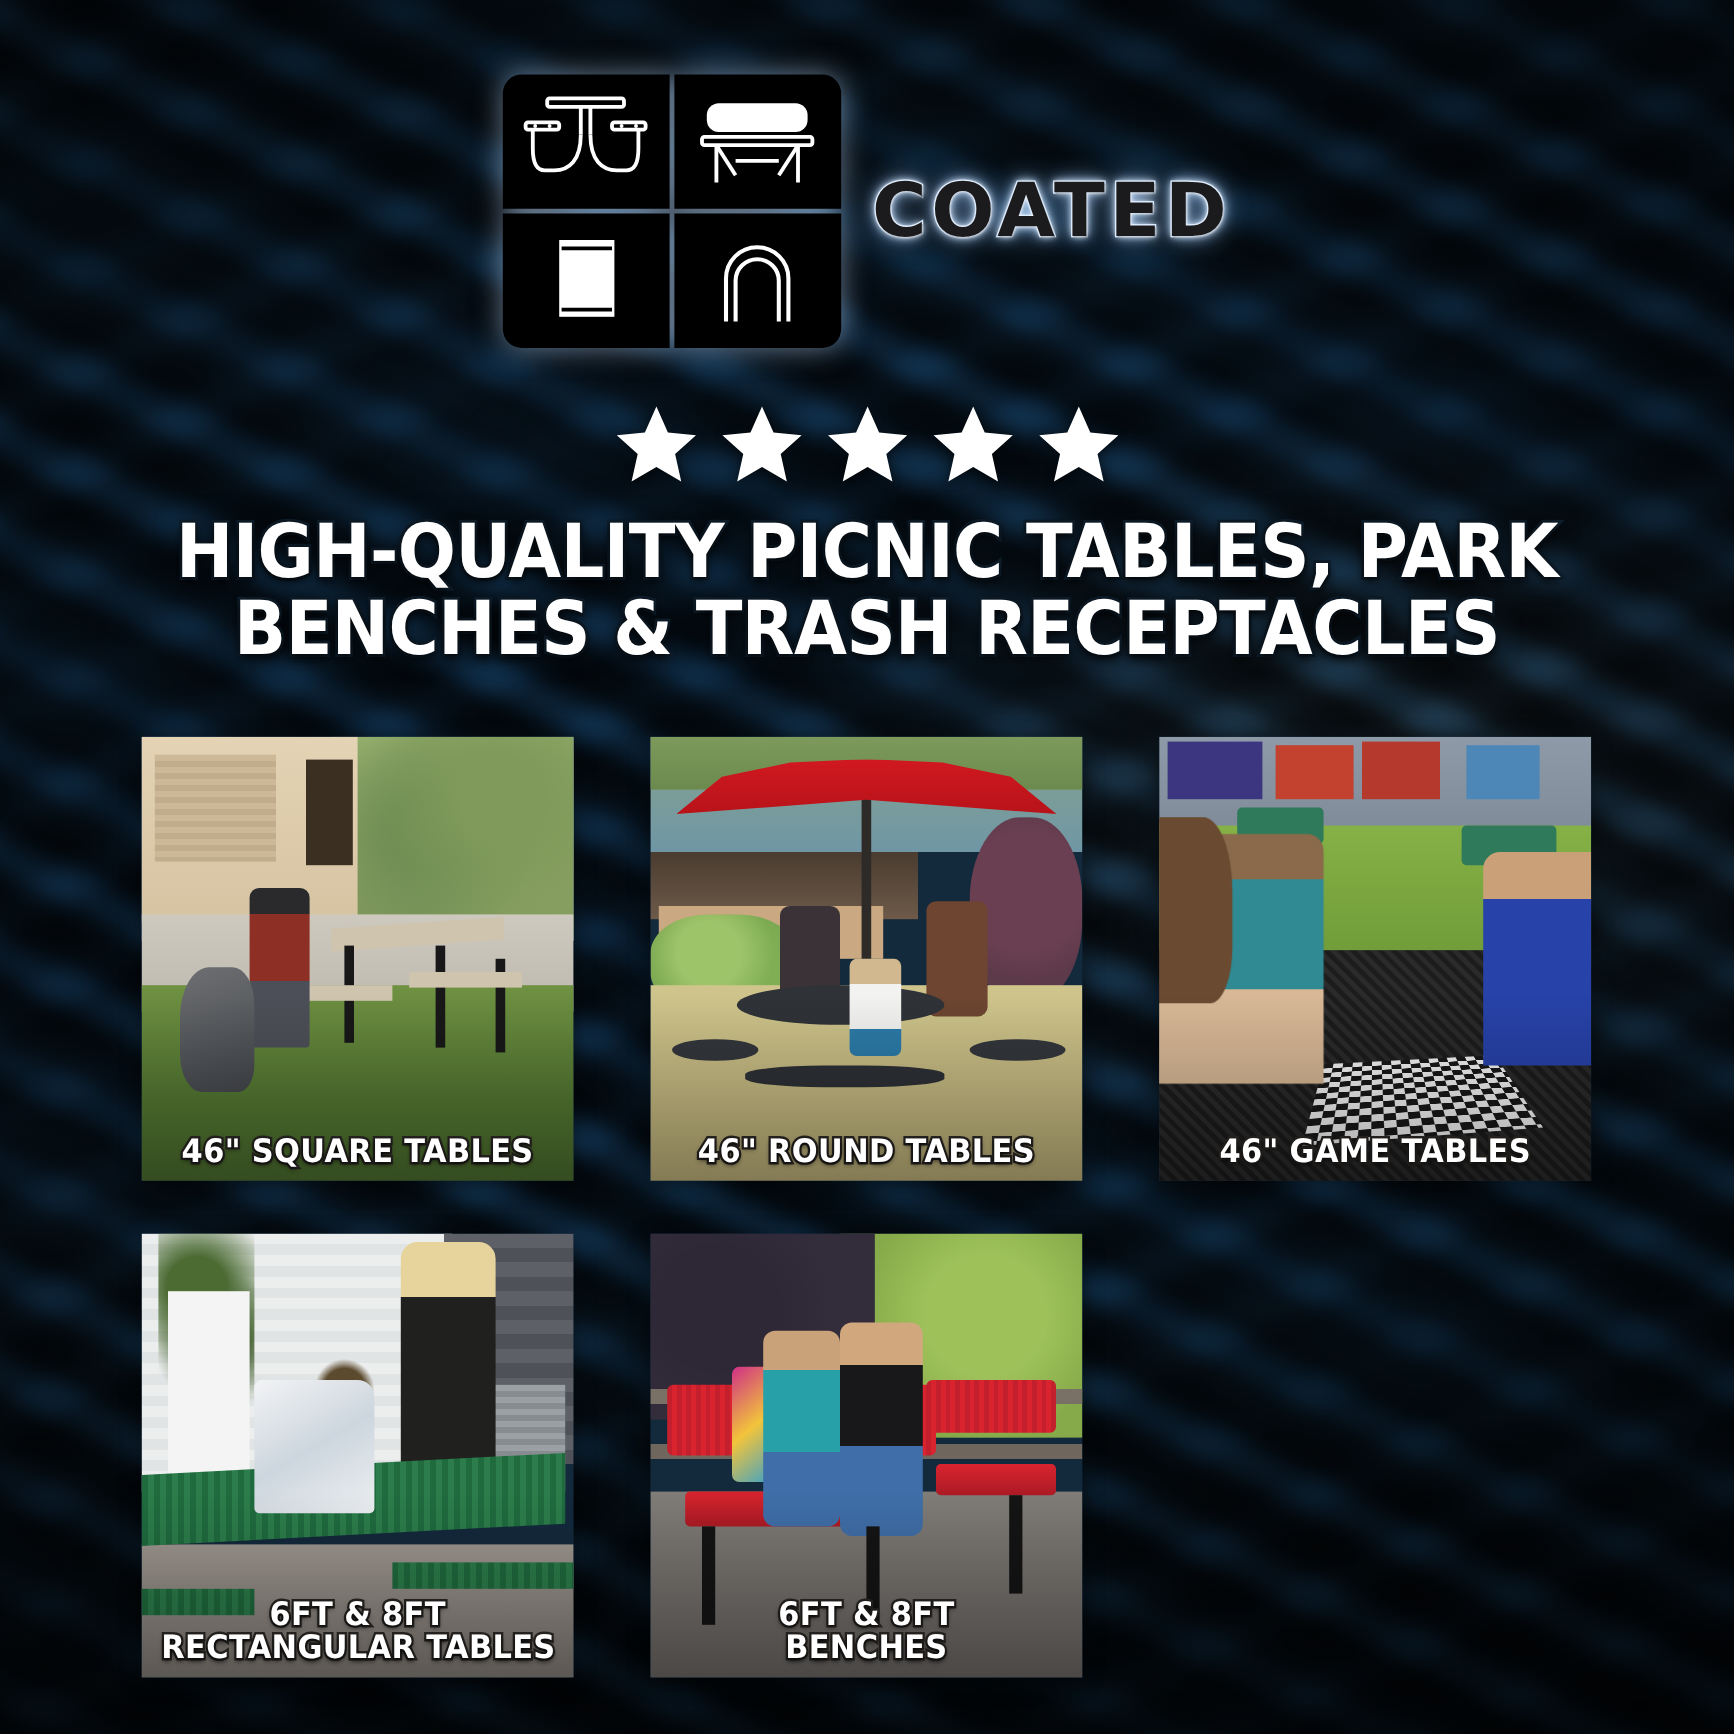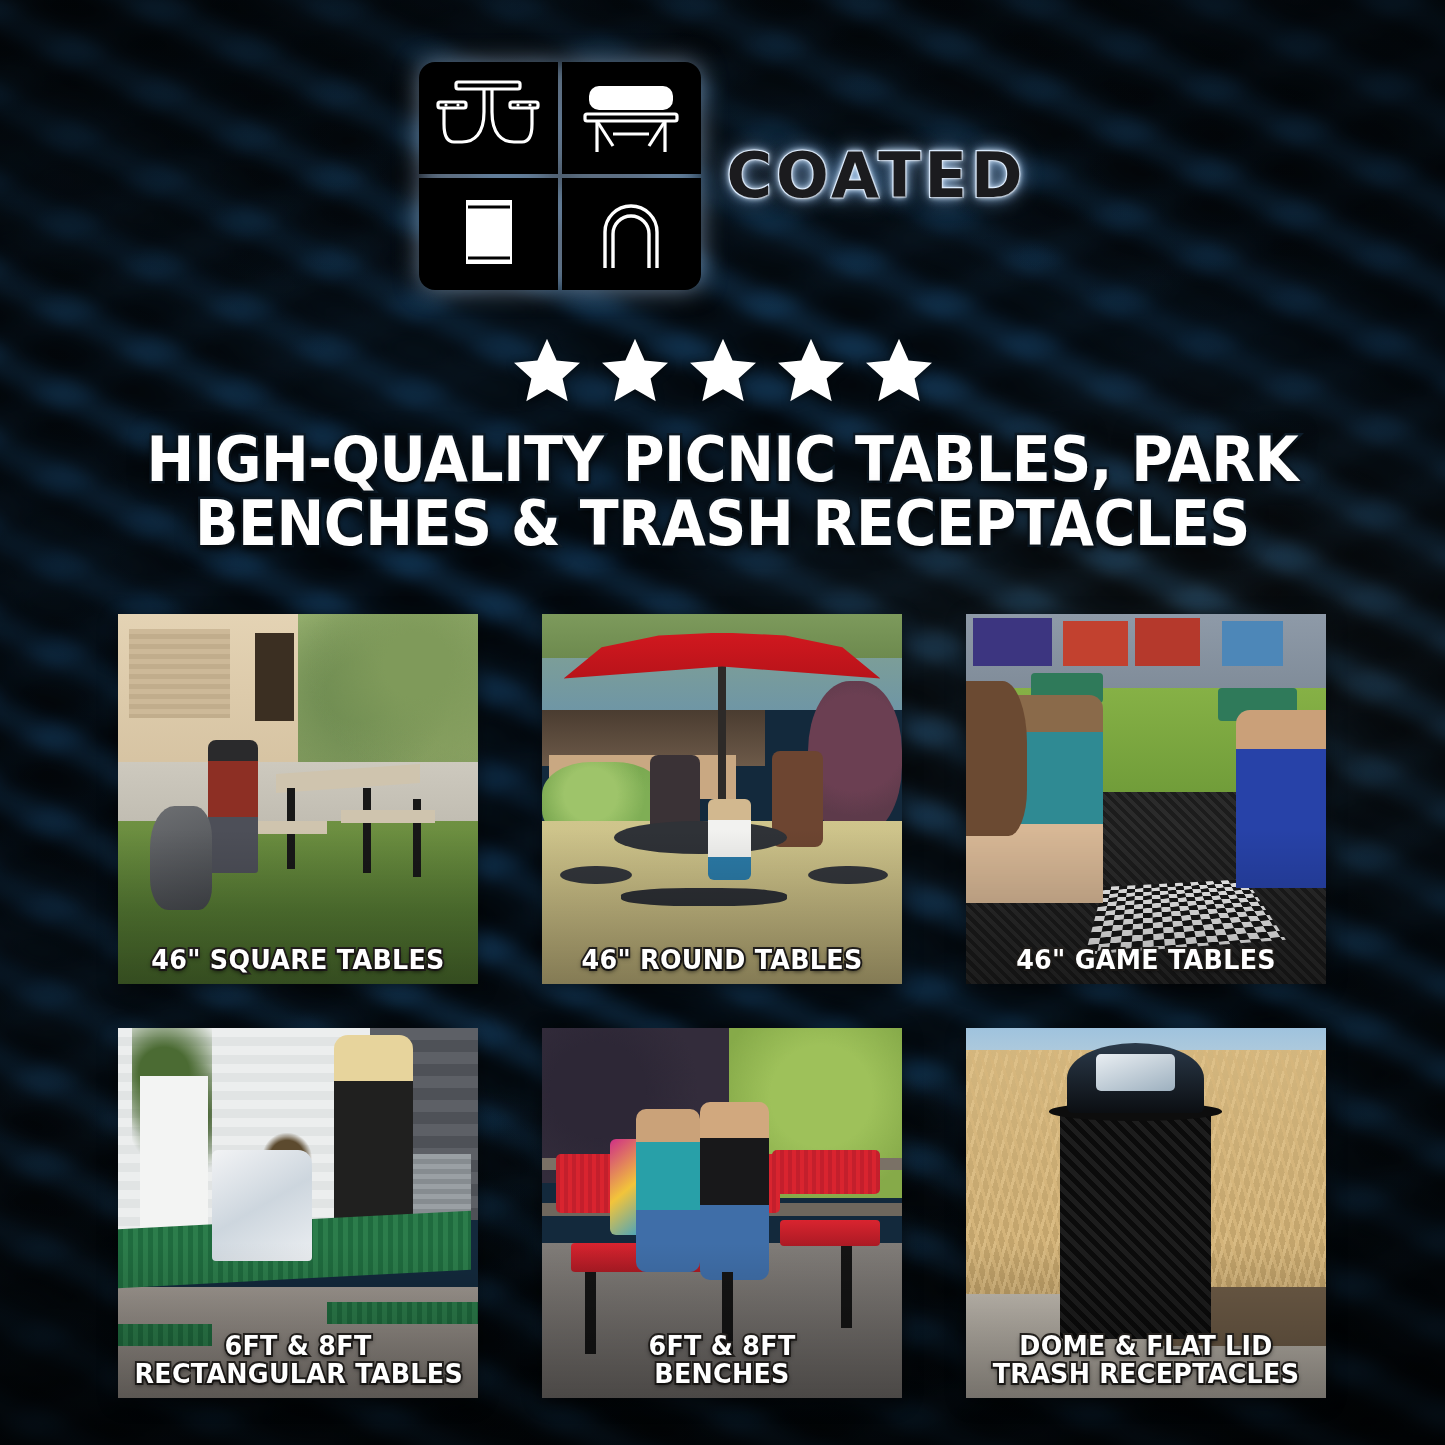--- a/index.html
+++ b/index.html
@@ -512,32 +512,15 @@
         <div class="t5-leg" style="left:50%;top:66%;width:3%;height:22%"></div>
         <div class="t5-leg" style="right:14%;top:59%;width:3%;height:22%"></div>
         <div class="ph-shade"></div>
       </div>
       <div class="cap">
         <span>6FT &amp; 8FT</span>
         <span>BENCHES</span>
       </div>
     </div>
 
-    <div class="tile">
-      <div class="photo">
-        <div class="band t6-sky"></div>
-        <div class="t6-grass"></div>
-        <div class="t6-path"></div>
-        <div class="t6-dirt"></div>
-        <div class="t6-can"></div>
-        <div class="t6-rim"></div>
-        <div class="t6-dome"></div>
-        <div class="t6-opening"></div>
-        <div class="ph-shade"></div>
-      </div>
-      <div class="cap">
-        <span>DOME &amp; FLAT LID</span>
-        <span>TRASH RECEPTACLES</span>
-      </div>
-    </div>
 
   </div>
 </div>
 
 </body></html>

